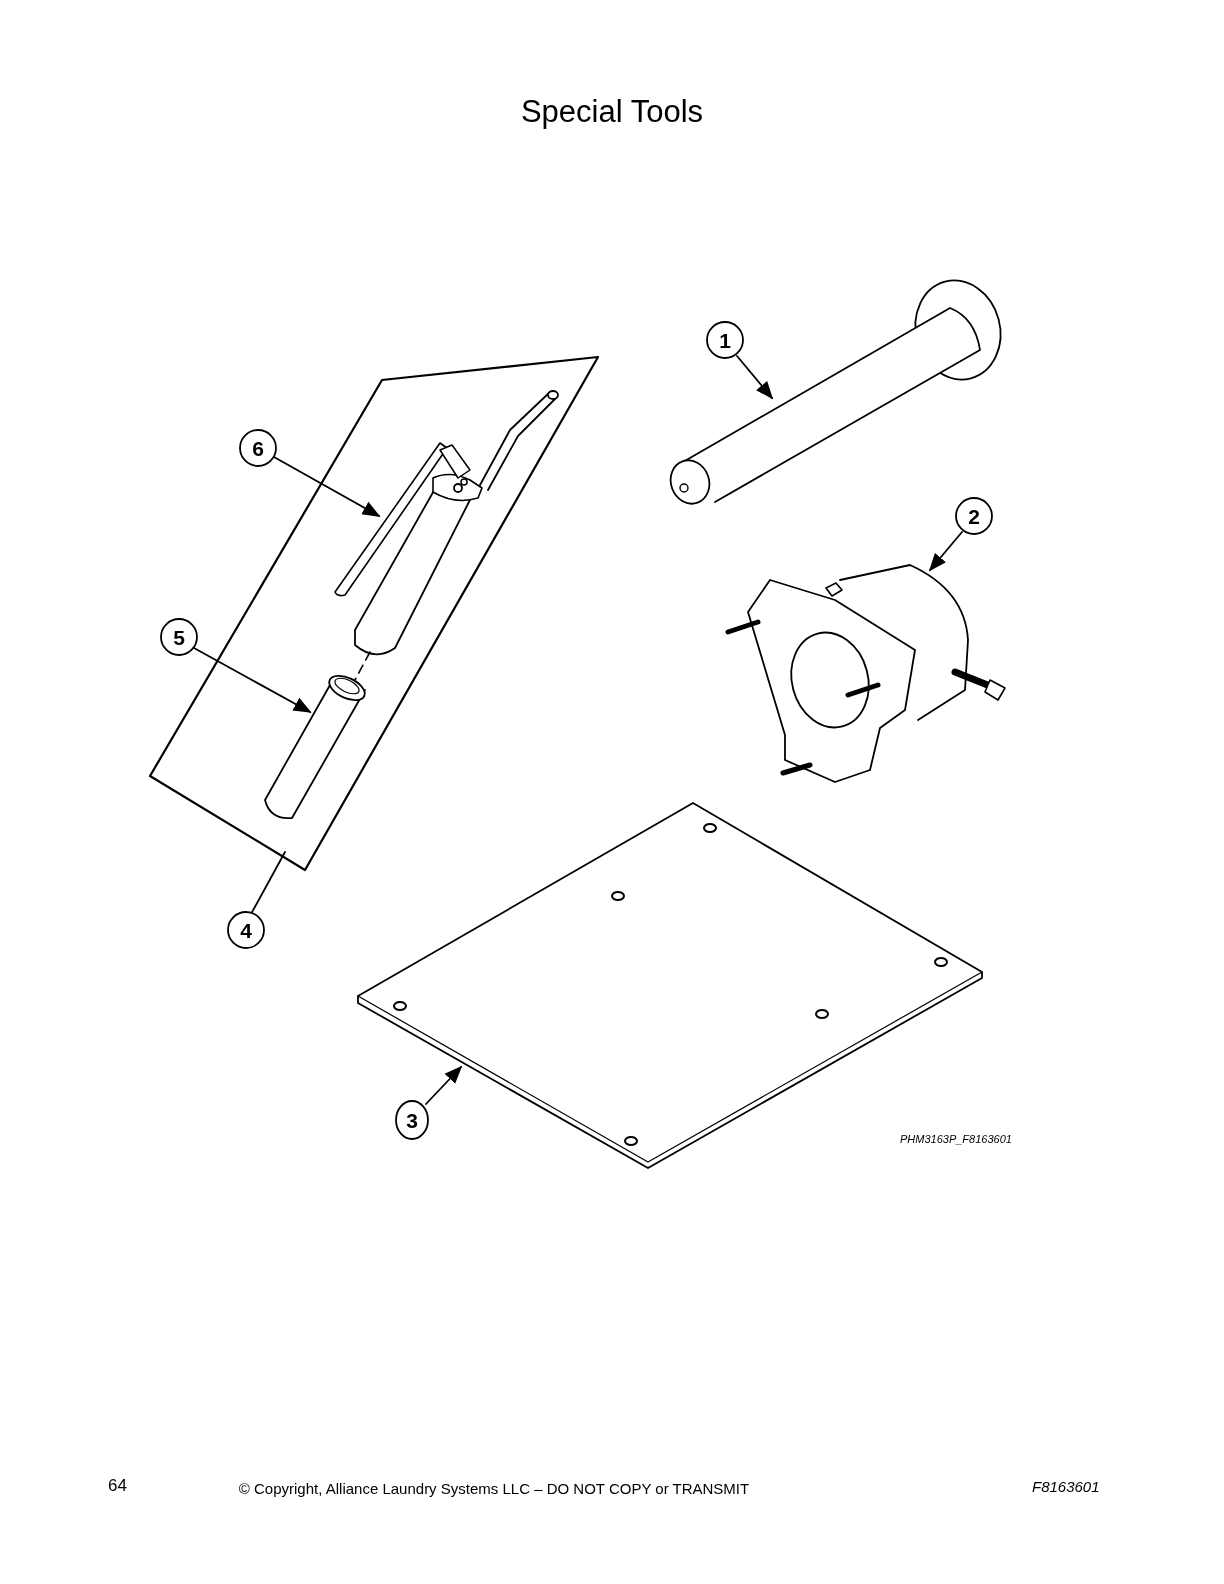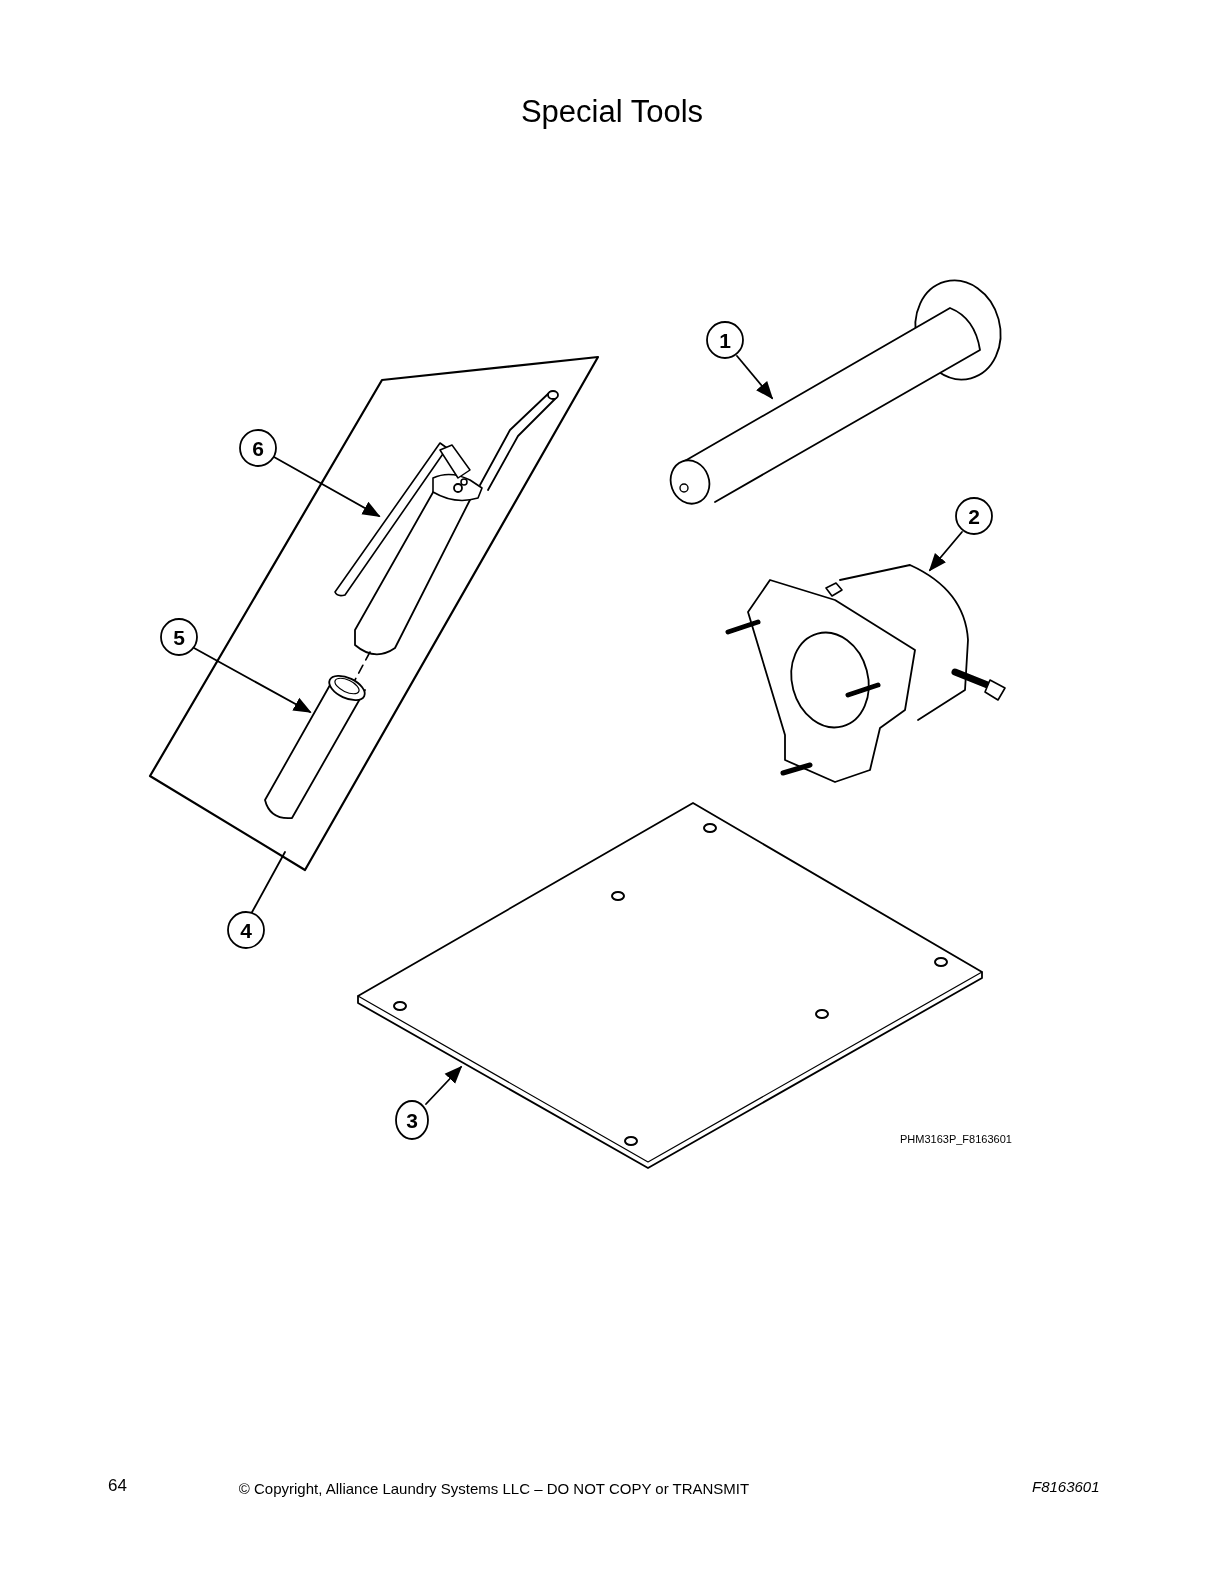--- a/index.html
+++ b/index.html
@@ -1,21 +1,21 @@
 <!DOCTYPE html>
 <html><head>
 <meta charset="utf-8">
 <style>
   html, body { margin: 0; padding: 0; background: #ffffff; }
   body { width: 1224px; height: 1584px; position: relative; overflow: hidden;
          font-family: "Liberation Sans", sans-serif; color: #000; }
   .title { position: absolute; left: 0; width: 1224px; top: 60px; text-align: center;
            font-size: 31px; font-weight: normal; margin-top: 34px; }
   .figure { position: absolute; left: 0; top: 0; width: 1224px; height: 1584px; }
-  .fig-id { position: absolute; left: 900px; top: 1133px; font-size: 11px; }
+  .fig-id { position: absolute; left: 900px; top: 1133px; font-size: 11px; font-style: italic; }
   .footer-page { position: absolute; left: 108px; top: 1476px; font-size: 17px; }
   .footer-copy { position: absolute; left: 0; width: 988px; top: 1480px; text-align: center; font-size: 15px; }
   .footer-doc { position: absolute; left: 1032px; top: 1478px; font-size: 15px; font-style: italic; }
   svg text { font-family: "Liberation Sans", sans-serif; font-weight: bold; font-size: 21px; }
 </style>
 </head>
 <body>
 
 <div class="title">Special Tools</div>
 

